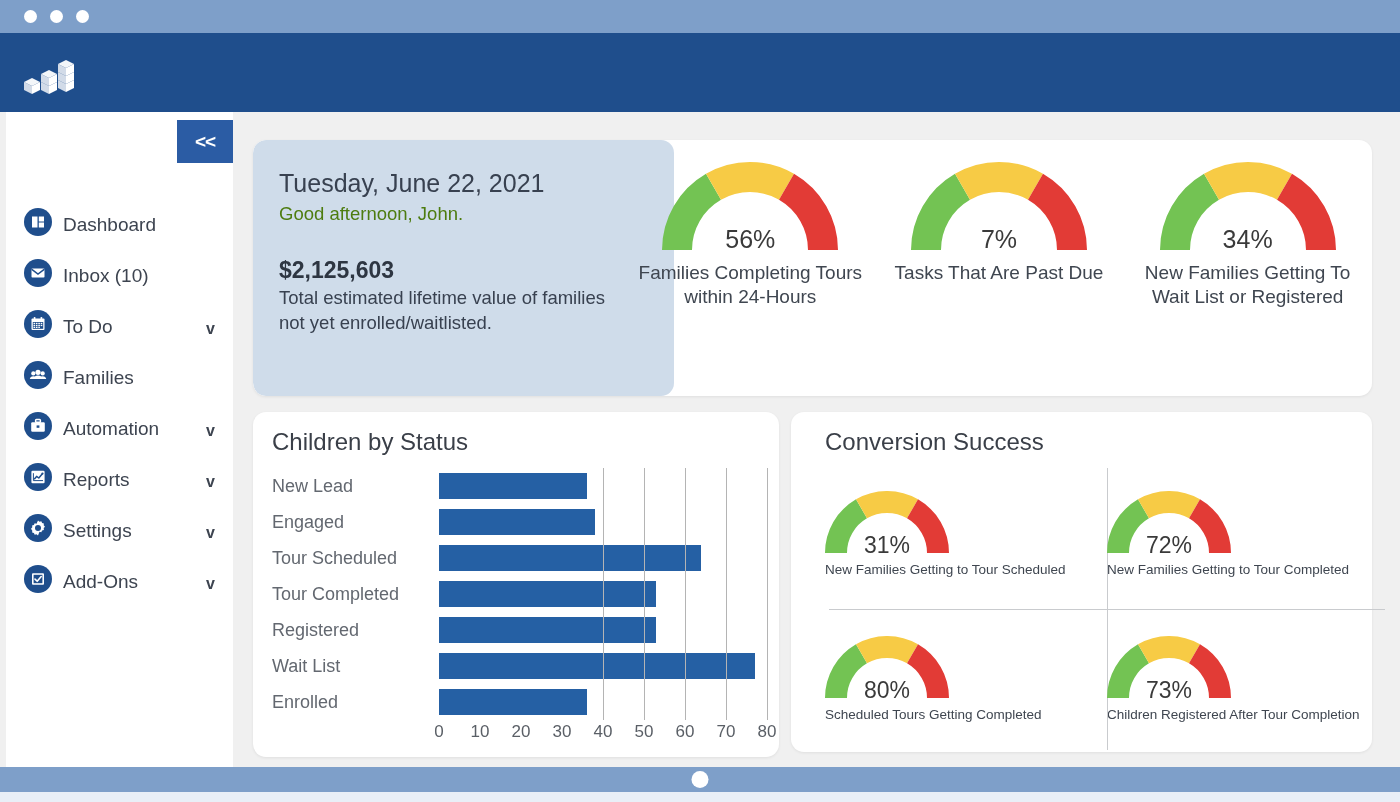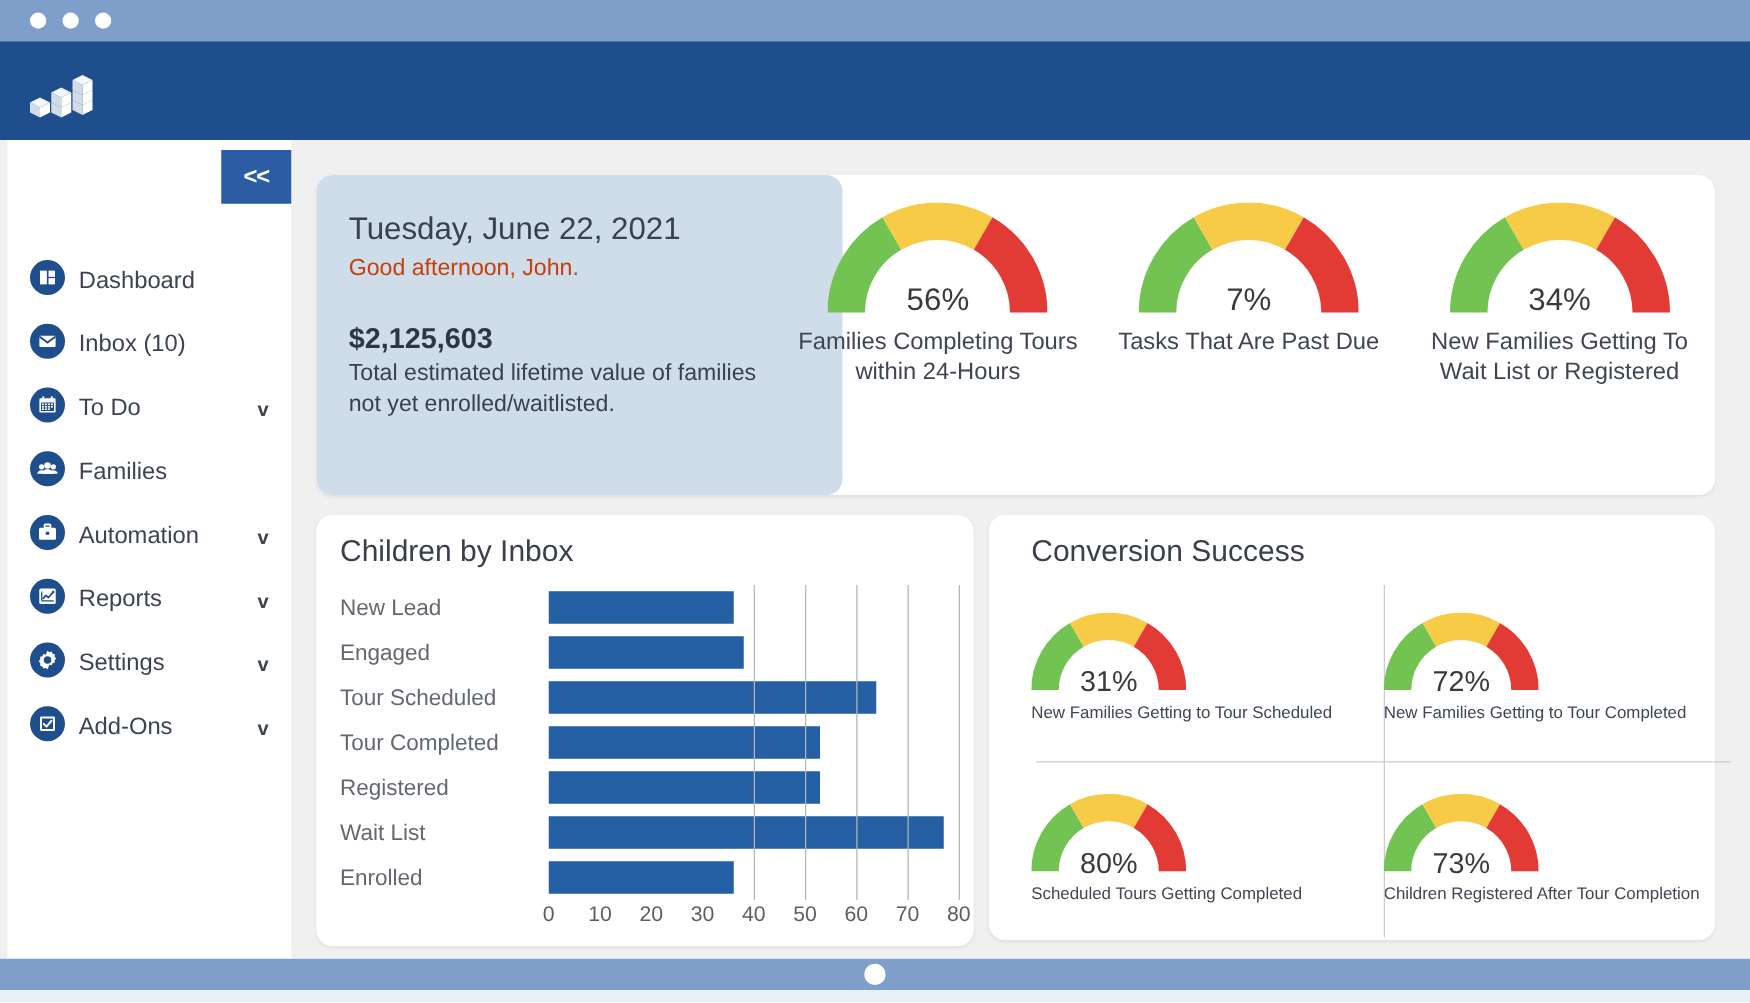--- a/index.html
+++ b/index.html
@@ -73,21 +73,21 @@
   .top-card {
     position: absolute; left: 0; top: 28px; width: 1119px; height: 256px;
     overflow: hidden;
   }
   .welcome {
     position: absolute; left: 0; top: 0; width: 421px; height: 256px;
     background: #cfdcea; border-radius: 13px;
     padding: 28px 4px 0 26px;
   }
   .wc-date { font-size: 25px; color: #384150; line-height: 1.25; }
-  .wc-greet { font-size: 18.5px; color: #c2410c; margin-top: 4px; }
+  .wc-greet { font-size: 18.5px; color: #4d7c0f; margin-top: 4px; }
   .wc-amount { font-size: 23px; font-weight: bold; color: #2e3642; margin-top: 32px; }
   .wc-desc { font-size: 18.5px; color: #384150; line-height: 1.32; margin-top: 2px; width: 350px; }
 
   .top-gauges {
     position: absolute; left: 373px; top: 0; width: 746px; height: 256px;
     display: flex; align-items: flex-start; justify-content: space-around;
     padding-top: 22px;
   }
   .gauge-block { text-align: center; width: 244px; }
   .gauge-wrap { position: relative; display: inline-block; }
@@ -345,21 +345,21 @@
                 </svg><div class="gauge-val">7%</div></div><div class="gauge-caption">Tasks That Are Past Due</div></div>
             <div class="gauge-block"><div class="gauge-wrap"><svg width="176" height="90" viewBox="0 0 176 90" aria-hidden="true">
                   <path d="M 15.00 88.00 A 73 73 0 0 1 51.50 24.78" stroke="#73c353" stroke-width="30" fill="none"></path>
                   <path d="M 51.50 24.78 A 73 73 0 0 1 124.50 24.78" stroke="#f7cb45" stroke-width="30" fill="none"></path>
                   <path d="M 124.50 24.78 A 73 73 0 0 1 161.00 88.00" stroke="#e23b36" stroke-width="30" fill="none"></path>
                 </svg><div class="gauge-val">34%</div></div><div class="gauge-caption">New Families Getting To Wait List or Registered</div></div>
           </div>
       </section>
 
       <section class="card bar-card">
-        <div class="card-title">Children by Inbox</div>
+        <div class="card-title">Children by Status</div>
         <div class="chart">
           <div class="bar-rows" id="bar-rows">
               <div class="bar-row">
                 <div class="bar-cat">New Lead</div>
                 <div class="bar-track">
                   <div class="bar-fill" title="New Lead: 36" style="width: 147.6px; background: rgb(37, 96, 164);"></div>
                 </div>
               </div>
               <div class="bar-row">
                 <div class="bar-cat">Engaged</div>

